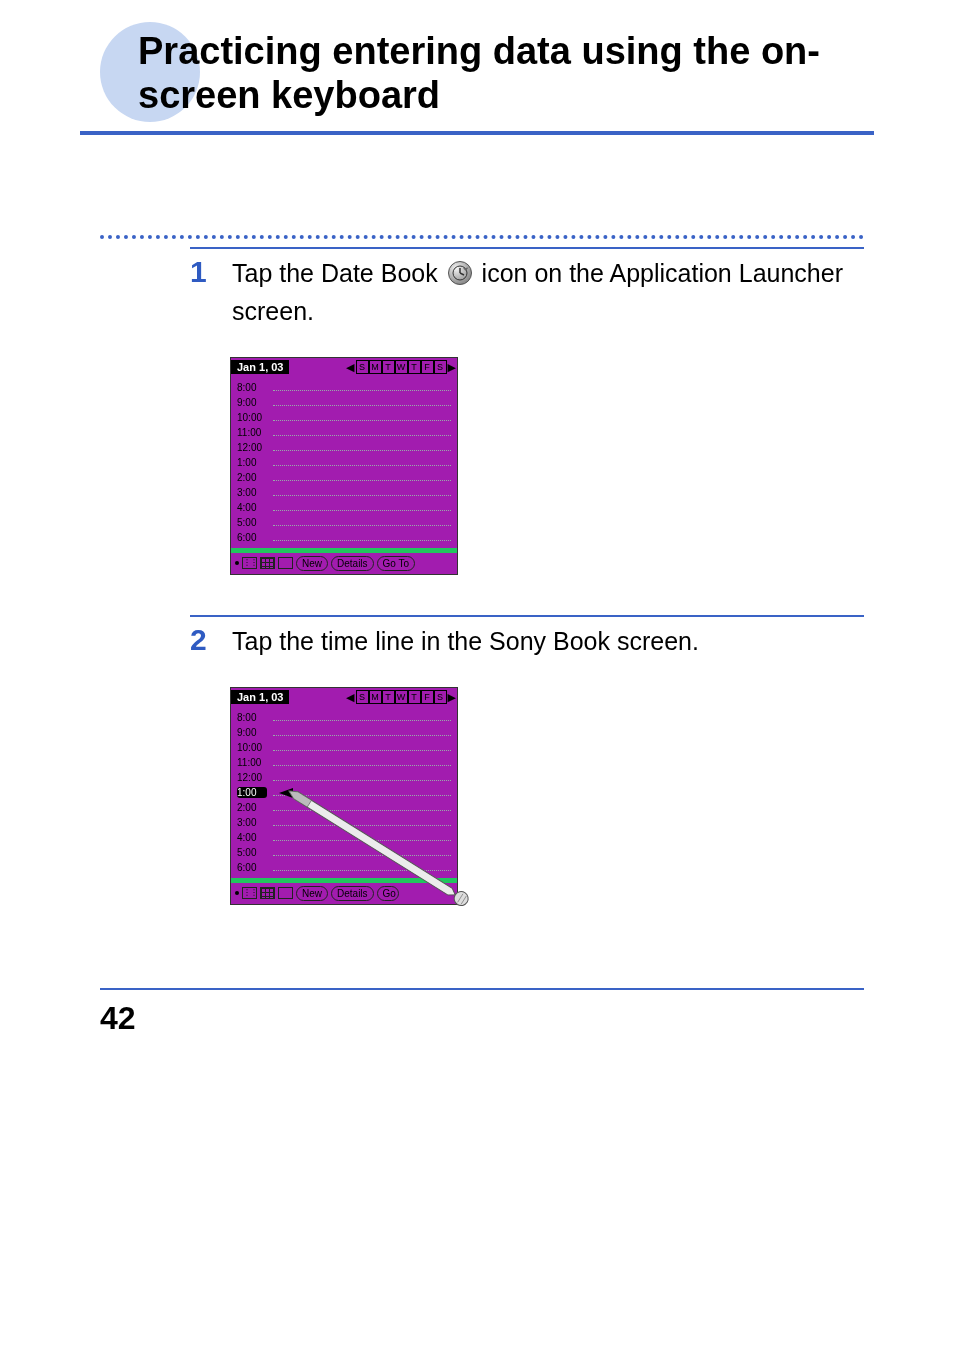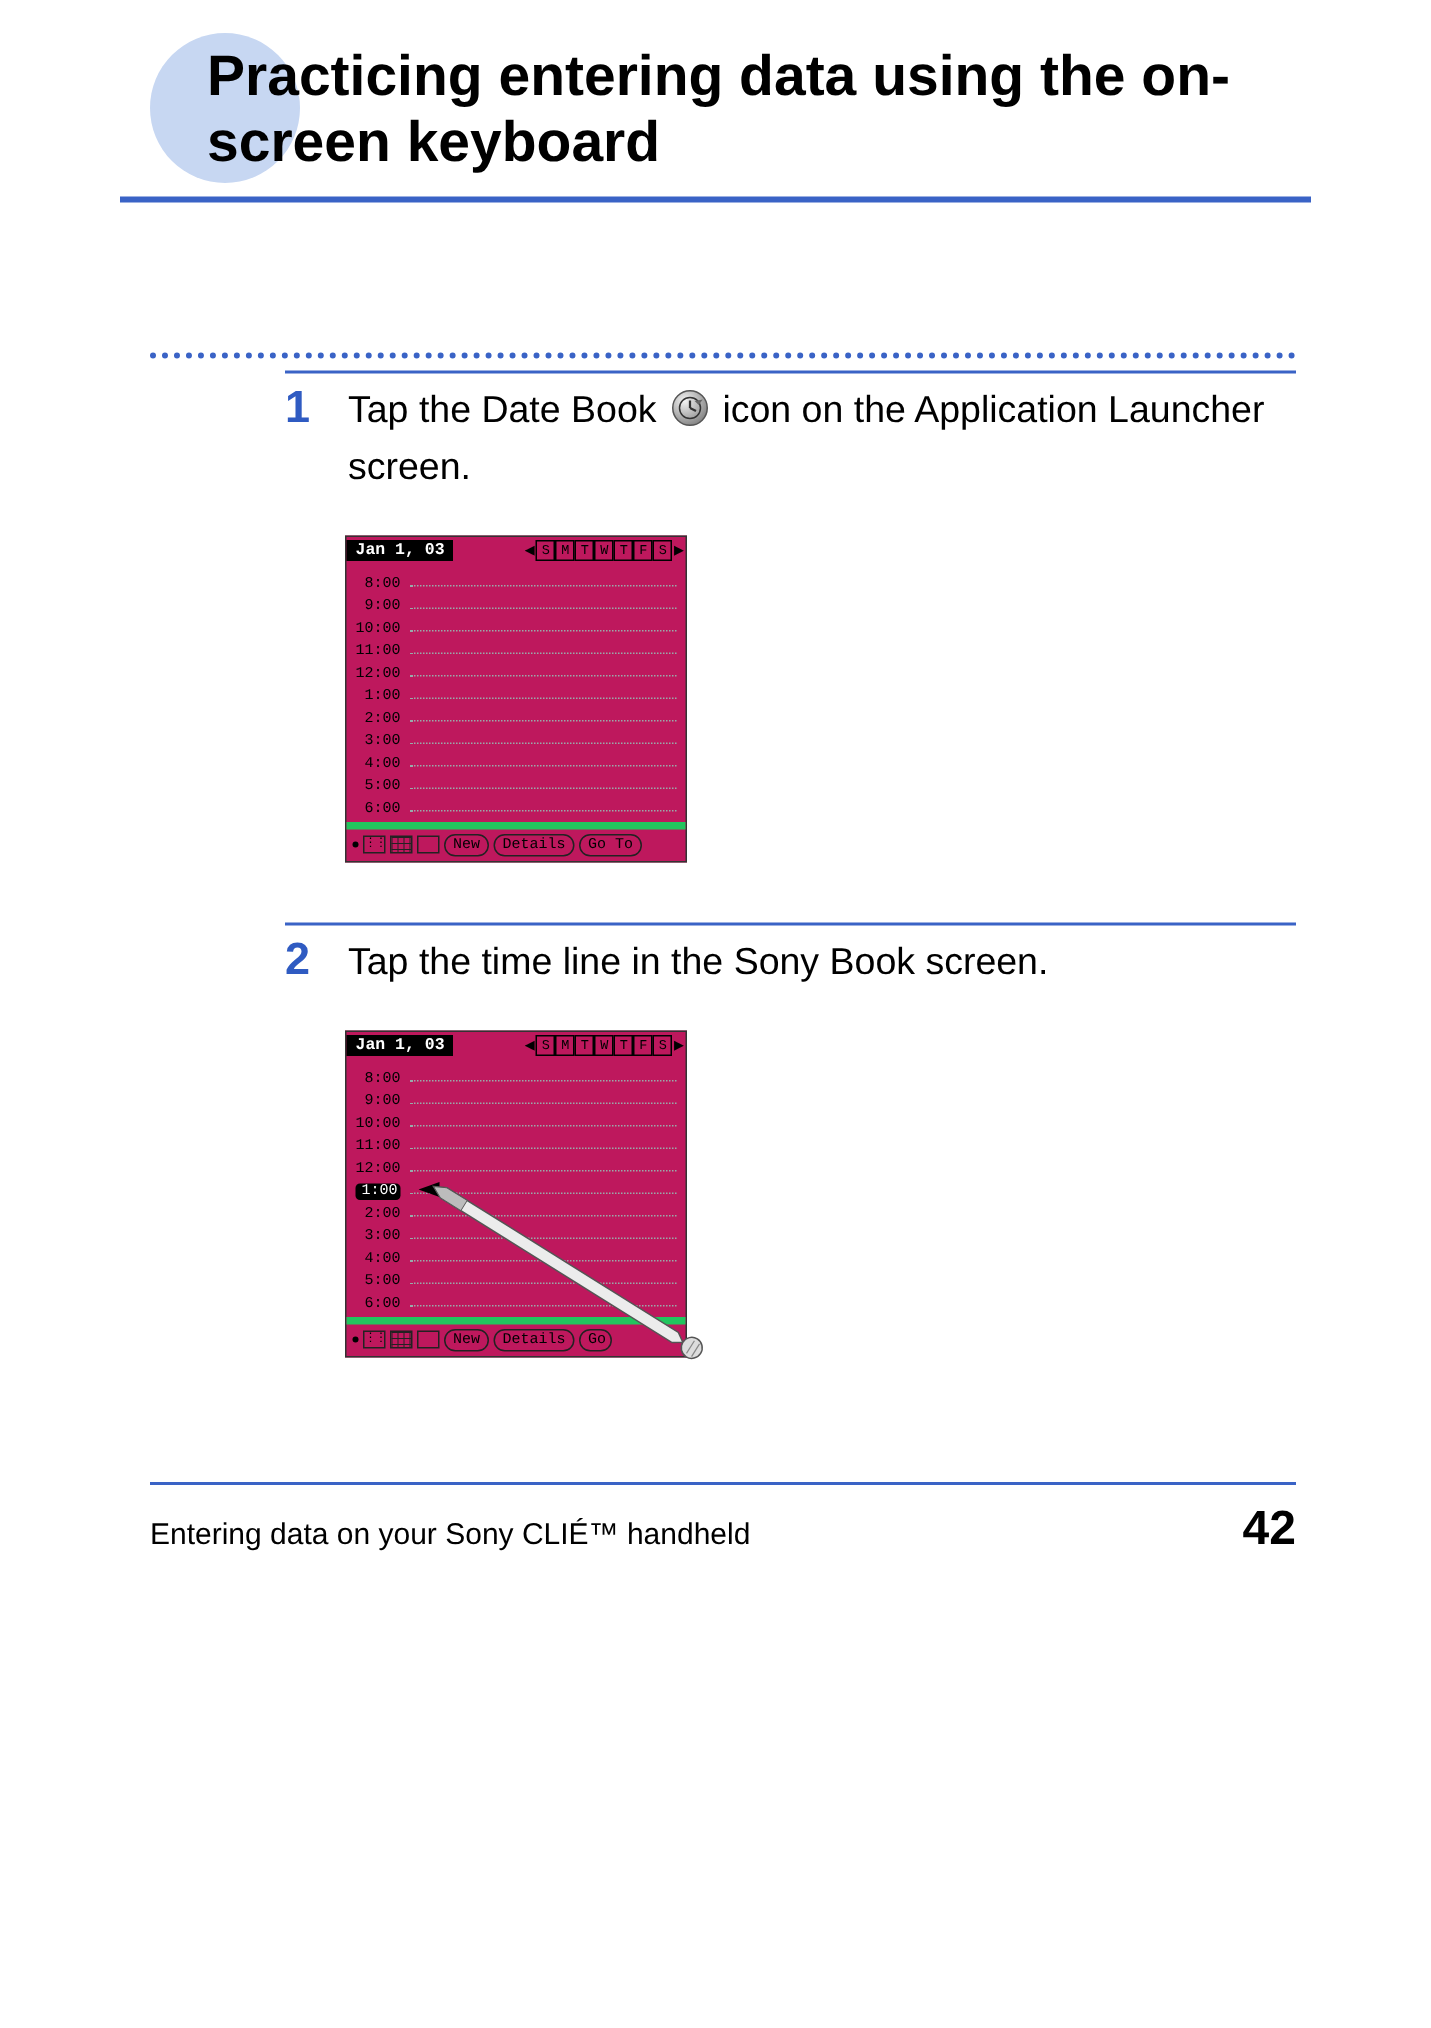--- a/index.html
+++ b/index.html
@@ -17,29 +17,29 @@
   .subtitle { color: #2f5bc2; font-weight: 800; font-size: 30px; margin-bottom: 120px; }
 
   
   .step-rule { border: none; border-top: 2px solid #3a63c6; margin-bottom: 8px; }
   .step { display: flex; gap: 18px; margin-bottom: 28px; }
   .stepnum { color: #2f5bc2; font-weight: 900; font-size: 30px; line-height: 1; min-width: 24px; }
   .stepbody { font-size: 25px; line-height: 1.35; flex: 1; }
   .inline-icon { display: inline-block; vertical-align: -4px; margin: 0 2px; }
 
   
-  .fig { margin: 28px 0 40px 40px; width: 228px; border: 1px solid #333; background: #be185d; font-family: Liberation Mono, monospace; font-size: 11px; color: #000; position: relative; }
+  .fig { margin: 28px 0 40px 40px; width: 228px; border: 1px solid #333; background: #a21caf; font-family: Liberation Sans, sans-serif; font-size: 11px; color: #000; position: relative; }
   .fig-titlebar { display: flex; align-items: center; height: 19px; }
   .fig-title { background: #000; color: #fff; font-weight: bold; padding: 1px 6px; font-size: 11px; }
   .fig-nav { margin-left: auto; display: flex; align-items: center; gap: 0; }
   .tri { font-size: 11px; padding: 0 1px; }
   .day { border: 1px solid #000; width: 13px; height: 14px; text-align: center; line-height: 12px; font-size: 9px; }
   .fig-body { padding: 4px 6px 2px 6px; }
   .slot { display: flex; align-items: baseline; gap: 6px; height: 15px; }
-  .slot-time { width: 30px; text-align: right; font-size: 10px; }
+  .slot-time { width: 30px; font-size: 10px; }
   .slot-line { flex: 1; border-bottom: 1px dotted #9aa; height: 10px; }
   .slot.sel .slot-time { background: #000; color: #fff; border-radius: 3px; padding-right: 2px; }
   .fig-footer { display: flex; align-items: center; gap: 3px; border-top: 5px solid #22c55e; padding: 3px 4px; }
   .dot { width: 4px; height: 4px; background: #000; border-radius: 50%; }
   .ficon { width: 15px; height: 12px; border: 1px solid #222; }
   .ficon.dots::before { content: "⋮⋮"; font-size: 8px; line-height: 10px; display:block; text-align:center; letter-spacing:-1px; }
   .ficon.grid { background-image: linear-gradient(#222 1px, transparent 1px), linear-gradient(90deg, #222 1px, transparent 1px); background-size: 4px 4px; }
   .fbtn { border: 1px solid #222; border-radius: 8px; padding: 0 5px; font-size: 10px; line-height: 13px; white-space: nowrap; }
   .fbtn.cut { overflow: hidden; width: 22px; }
 
@@ -259,18 +259,17 @@
           </g>
         </svg>
       </div>
     </div>
 
   </div>
 
   <div class="footer">
     <hr class="foot-rule">
     <div class="foot-row">
-      <span class="foot-text">Entering data on your Sony CLIÉ™ handheld</span>
       <span class="foot-page">42</span>
     </div>
   </div>
 
 </div>
 
 </body></html>

